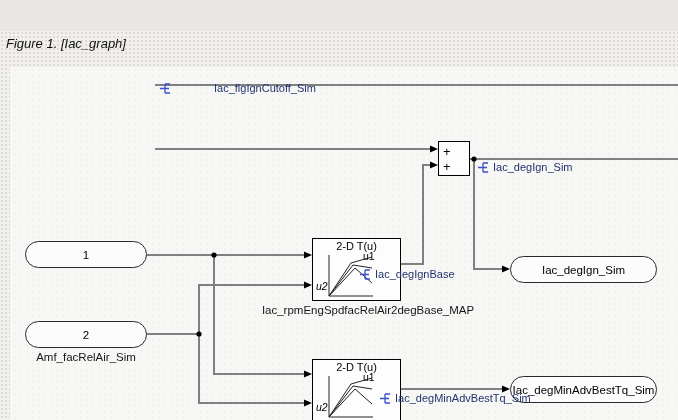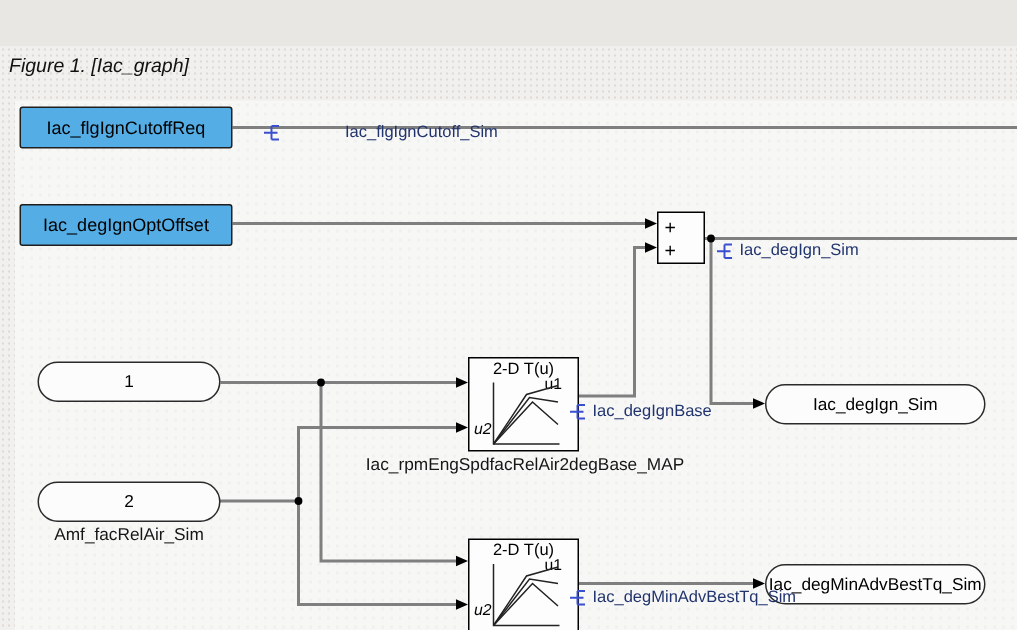--- a/index.html
+++ b/index.html
@@ -16,21 +16,21 @@
   .figure-title{position:absolute;left:6px;top:5px;font-size:13px;font-style:italic;
          color:#111;white-space:nowrap;}
   .wires{position:absolute;left:0;top:0;pointer-events:none;}
   .from-block{position:absolute;width:142px;height:28px;background:#54ade4;
          border:1px solid #1f1f1f;border-radius:2px;display:flex;align-items:center;
          justify-content:center;font-size:12px;color:#000;box-sizing:border-box;}
   .sum-block{position:absolute;left:438px;top:110px;width:32px;height:35px;
          background:#fdfdfd;border:1px solid #000;box-sizing:border-box;}
   .sum-block .plus{position:absolute;left:4px;font-size:13px;line-height:1;color:#000;}
   .sum-block .p1{top:3px;} .sum-block .p2{top:18px;}
-  .lut{position:absolute;width:74px;height:63px;background:#fdfdfd;
+  .lut{position:absolute;width:89px;height:63px;background:#fdfdfd;
          border:1px solid #000;box-sizing:border-box;}
   .lut-title{position:absolute;left:0;right:0;top:1px;text-align:center;
          font-size:11px;color:#000;}
   .lut .uin{position:absolute;left:3px;font-size:10.5px;color:#000;}
   .lut .u1{top:11px;padding-left:47px;} .lut .u2{top:41px;font-style:italic;}
   .lut .spark{position:absolute;left:6px;top:13px;}
   .lut-caption{position:absolute;transform:translateX(-50%);white-space:nowrap;
          font-size:11.5px;color:#161616;}
   .port{position:absolute;background:#fcfcfc;border:1px solid #2a2a2a;
          border-radius:14px;display:flex;align-items:center;justify-content:center;
@@ -73,40 +73,38 @@
       <polygon points="430,114.5 438,118 430,121.5"></polygon>
       <polygon points="430,130.5 438,134 430,137.5"></polygon>
       <polygon points="502,234.5 510,238 502,241.5"></polygon>
       <polygon points="502,354.5 510,358 502,361.5"></polygon>
       <circle cx="474" cy="128" r="2.6"></circle>
       <circle cx="214" cy="224" r="2.6"></circle>
       <circle cx="199" cy="303" r="2.6"></circle>
     </g>
   </svg>
 
-  <div class="from-block" style="left:13px;top:40px;">Iac_flgIgnCutoffReq</div>
-  <div class="from-block" style="left:13px;top:105px;">Iac_degIgnOptOffset</div>
 
   <div class="sum-block">
     <span class="plus p1">+</span>
     <span class="plus p2">+</span>
   </div>
 
   <div class="lut" style="left:312px;top:207px;">
     <div class="lut-title">2-D T(u)</div>
     <span class="uin u1">u1</span>
     <span class="uin u2">u2</span>
     <svg class="spark" width="56" height="47" viewBox="0 0 56 47">
       <path d="M10,3 V44 H54" stroke="#222" stroke-width="1" fill="none"></path>
       <path d="M10,44 L32,11 L53,5" stroke="#222" stroke-width="1" fill="none"></path>
       <path d="M10,44 L34,13 L53,16" stroke="#222" stroke-width="1" fill="none"></path>
       <path d="M10,44 L36,16 L53,31" stroke="#222" stroke-width="1" fill="none"></path>
     </svg>
   </div>
-  <div class="lut-caption" style="left:350px;top:273px;">Iac_rpmEngSpdfacRelAir2degBase_MAP</div>
+  <div class="lut-caption" style="left:368px;top:273px;">Iac_rpmEngSpdfacRelAir2degBase_MAP</div>
 
   <div class="lut" style="left:312px;top:328px;">
     <div class="lut-title">2-D T(u)</div>
     <span class="uin u1">u1</span>
     <span class="uin u2">u2</span>
     <svg class="spark" width="56" height="47" viewBox="0 0 56 47">
       <path d="M10,3 V44 H54" stroke="#222" stroke-width="1" fill="none"></path>
       <path d="M10,44 L32,11 L53,5" stroke="#222" stroke-width="1" fill="none"></path>
       <path d="M10,44 L34,13 L53,16" stroke="#222" stroke-width="1" fill="none"></path>
       <path d="M10,44 L36,16 L53,31" stroke="#222" stroke-width="1" fill="none"></path>
@@ -114,35 +112,35 @@
   </div>
 
   <div class="port" style="left:25px;top:210px;width:122px;height:27px;">1</div>
 
   <div class="port" style="left:25px;top:290px;width:122px;height:27px;">2</div>
   <div class="port-label" style="left:86px;top:320px;text-align:right;">Amf_facRelAir_Sim</div>
 
   <div class="port" style="left:510px;top:225px;width:147px;height:27px;">Iac_degIgn_Sim</div>
   <div class="port" style="left:510px;top:345px;width:147px;height:27px;">Iac_degMinAdvBestTq_Sim</div>
 
-  <div class="siglabel" style="left:176px;top:51px;gap:42px;">
+  <div class="siglabel" style="left:160px;top:51px;gap:42px;">
     <svg width="12" height="11" viewBox="0 0 12 11">
       <path d="M0,5.5 H5 M5,1 V10 M5,1 H10 M5,5.5 H9 M5,10 H10" stroke="#3a4fd0" stroke-width="1.3" fill="none"></path>
     </svg>
     <span>Iac_flgIgnCutoff_Sim</span>
   </div>
 
   <div class="siglabel" style="left:478px;top:130px;">
     <svg width="12" height="11" viewBox="0 0 12 11">
       <path d="M0,5.5 H5 M5,1 V10 M5,1 H10 M5,5.5 H9 M5,10 H10" stroke="#3a4fd0" stroke-width="1.3" fill="none"></path>
     </svg>
     <span>Iac_degIgn_Sim</span>
   </div>
 
-  <div class="siglabel" style="left:380px;top:237px;">
+  <div class="siglabel" style="left:360px;top:237px;">
     <svg width="12" height="11" viewBox="0 0 12 11">
       <path d="M0,5.5 H5 M5,1 V10 M5,1 H10 M5,5.5 H9 M5,10 H10" stroke="#3a4fd0" stroke-width="1.3" fill="none"></path>
     </svg>
     <span>Iac_degIgnBase</span>
   </div>
 
   <div class="siglabel" style="left:380px;top:361px;">
     <svg width="12" height="11" viewBox="0 0 12 11">
       <path d="M0,5.5 H5 M5,1 V10 M5,1 H10 M5,5.5 H9 M5,10 H10" stroke="#3a4fd0" stroke-width="1.3" fill="none"></path>
     </svg>

